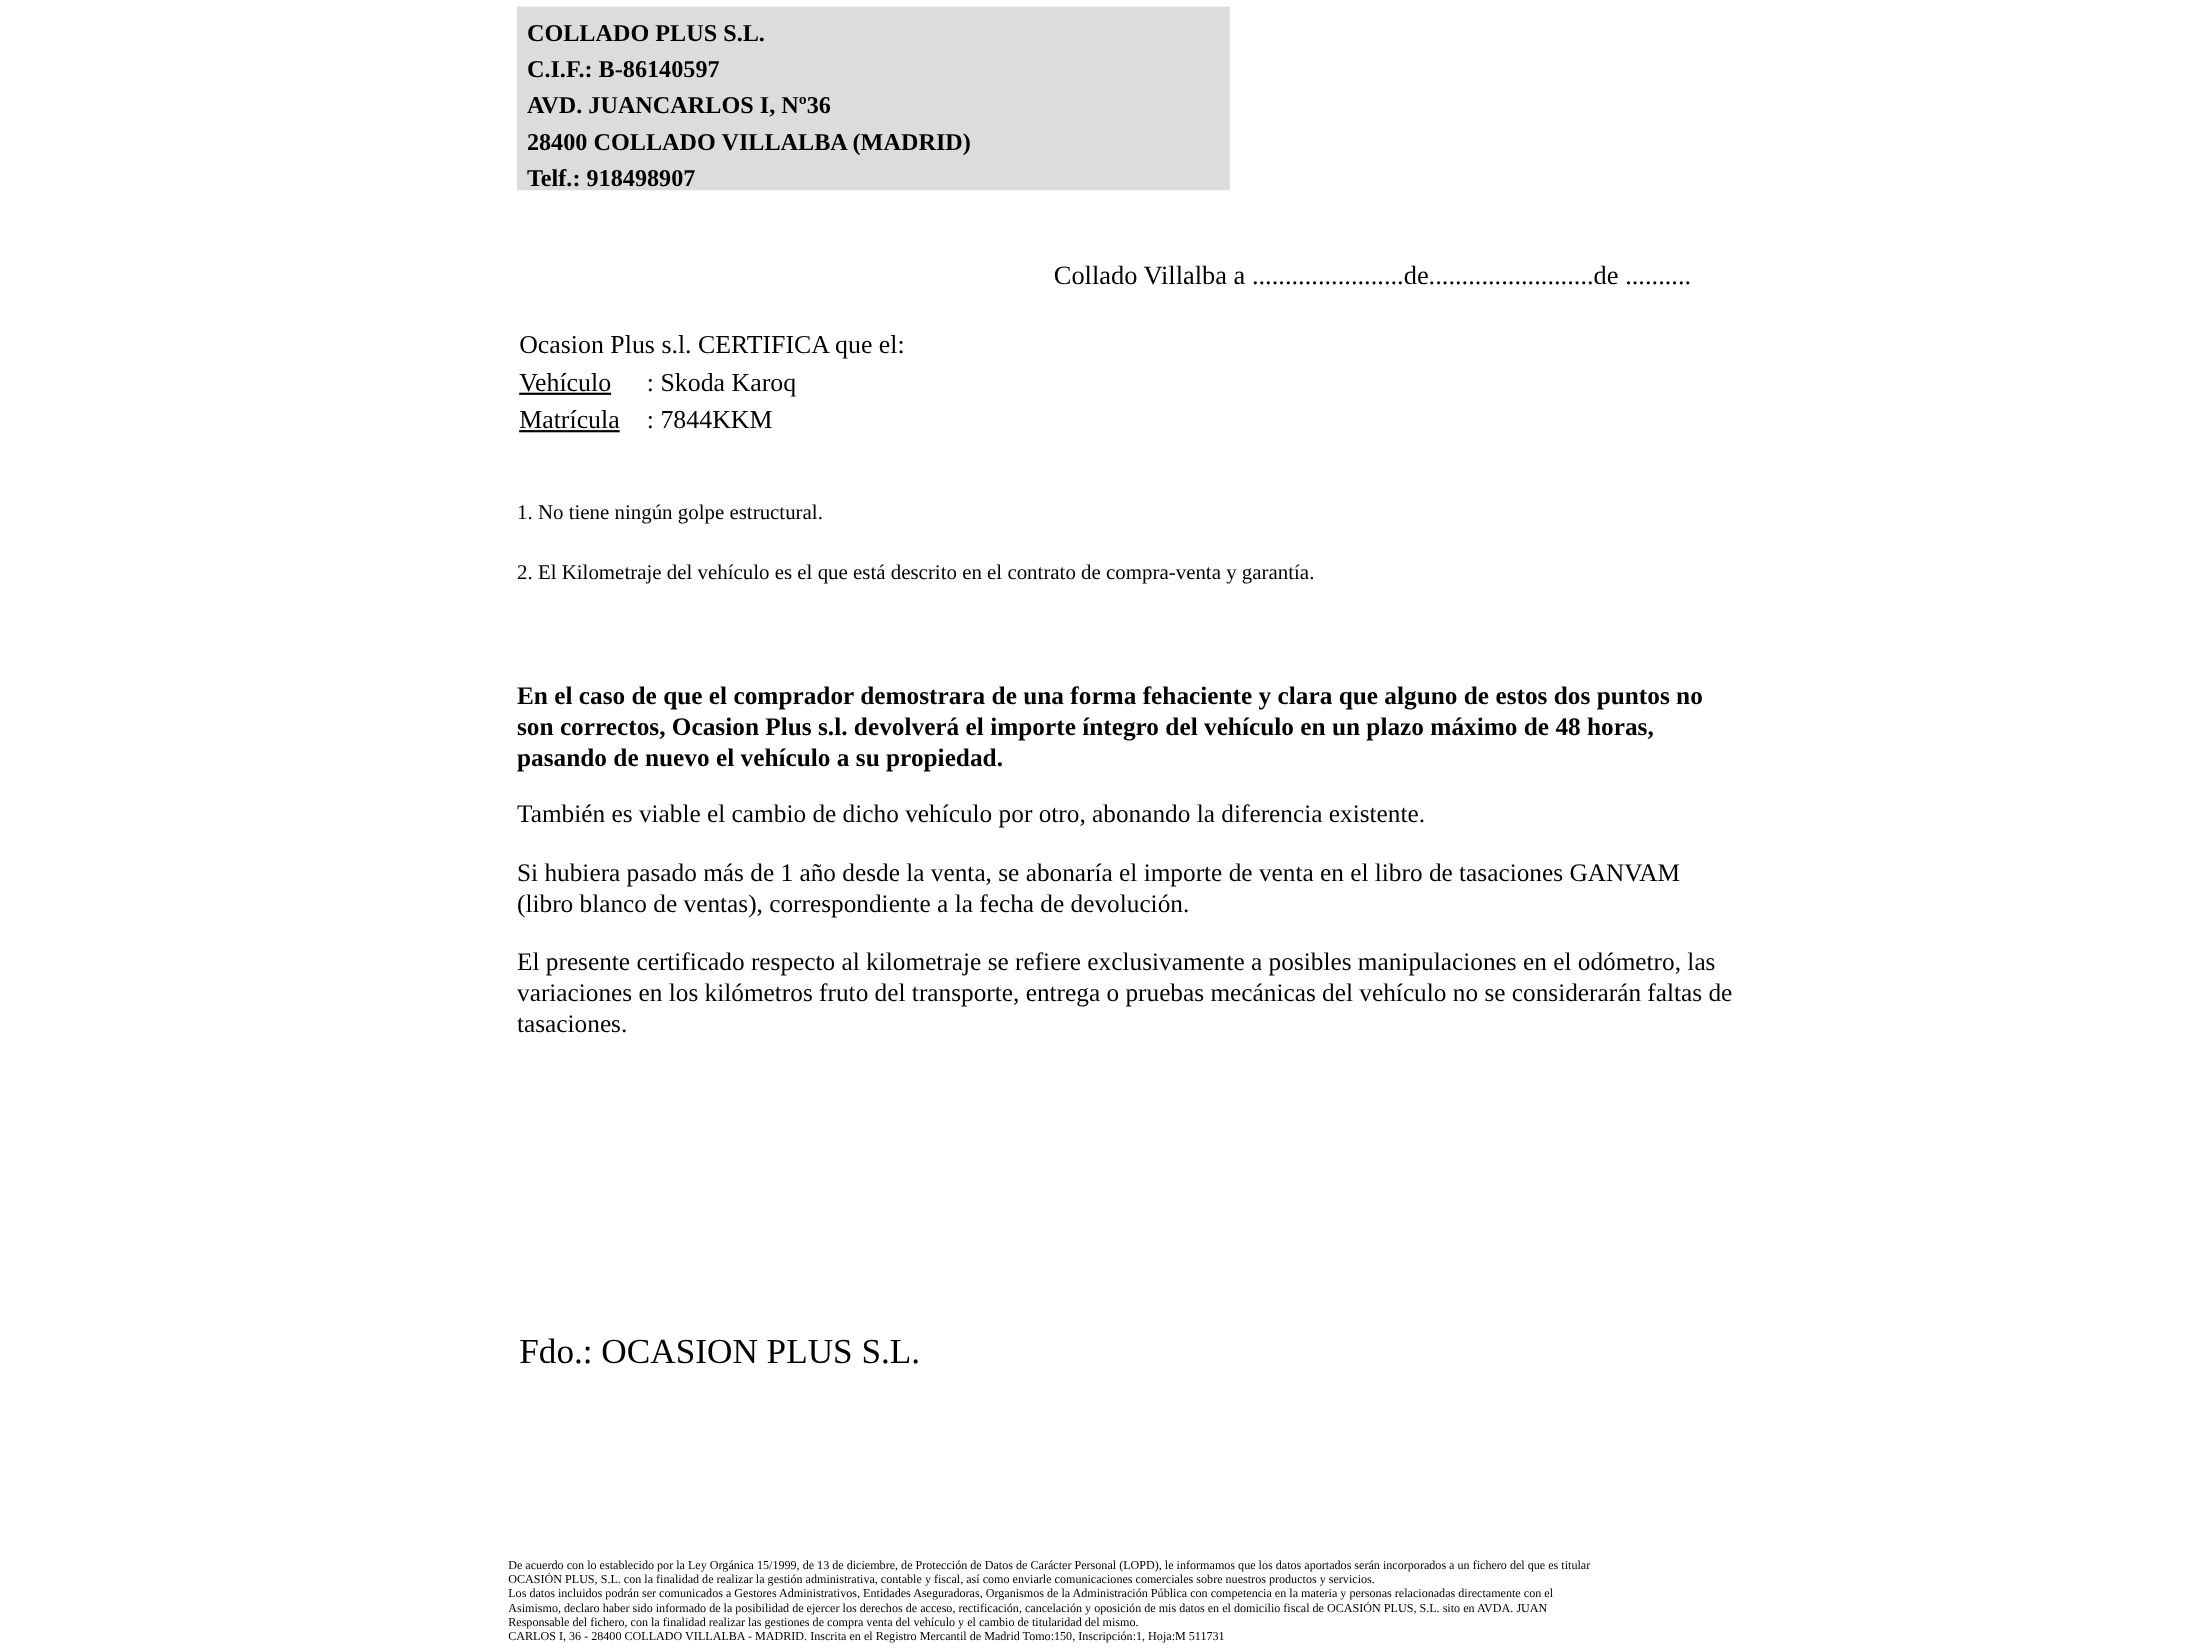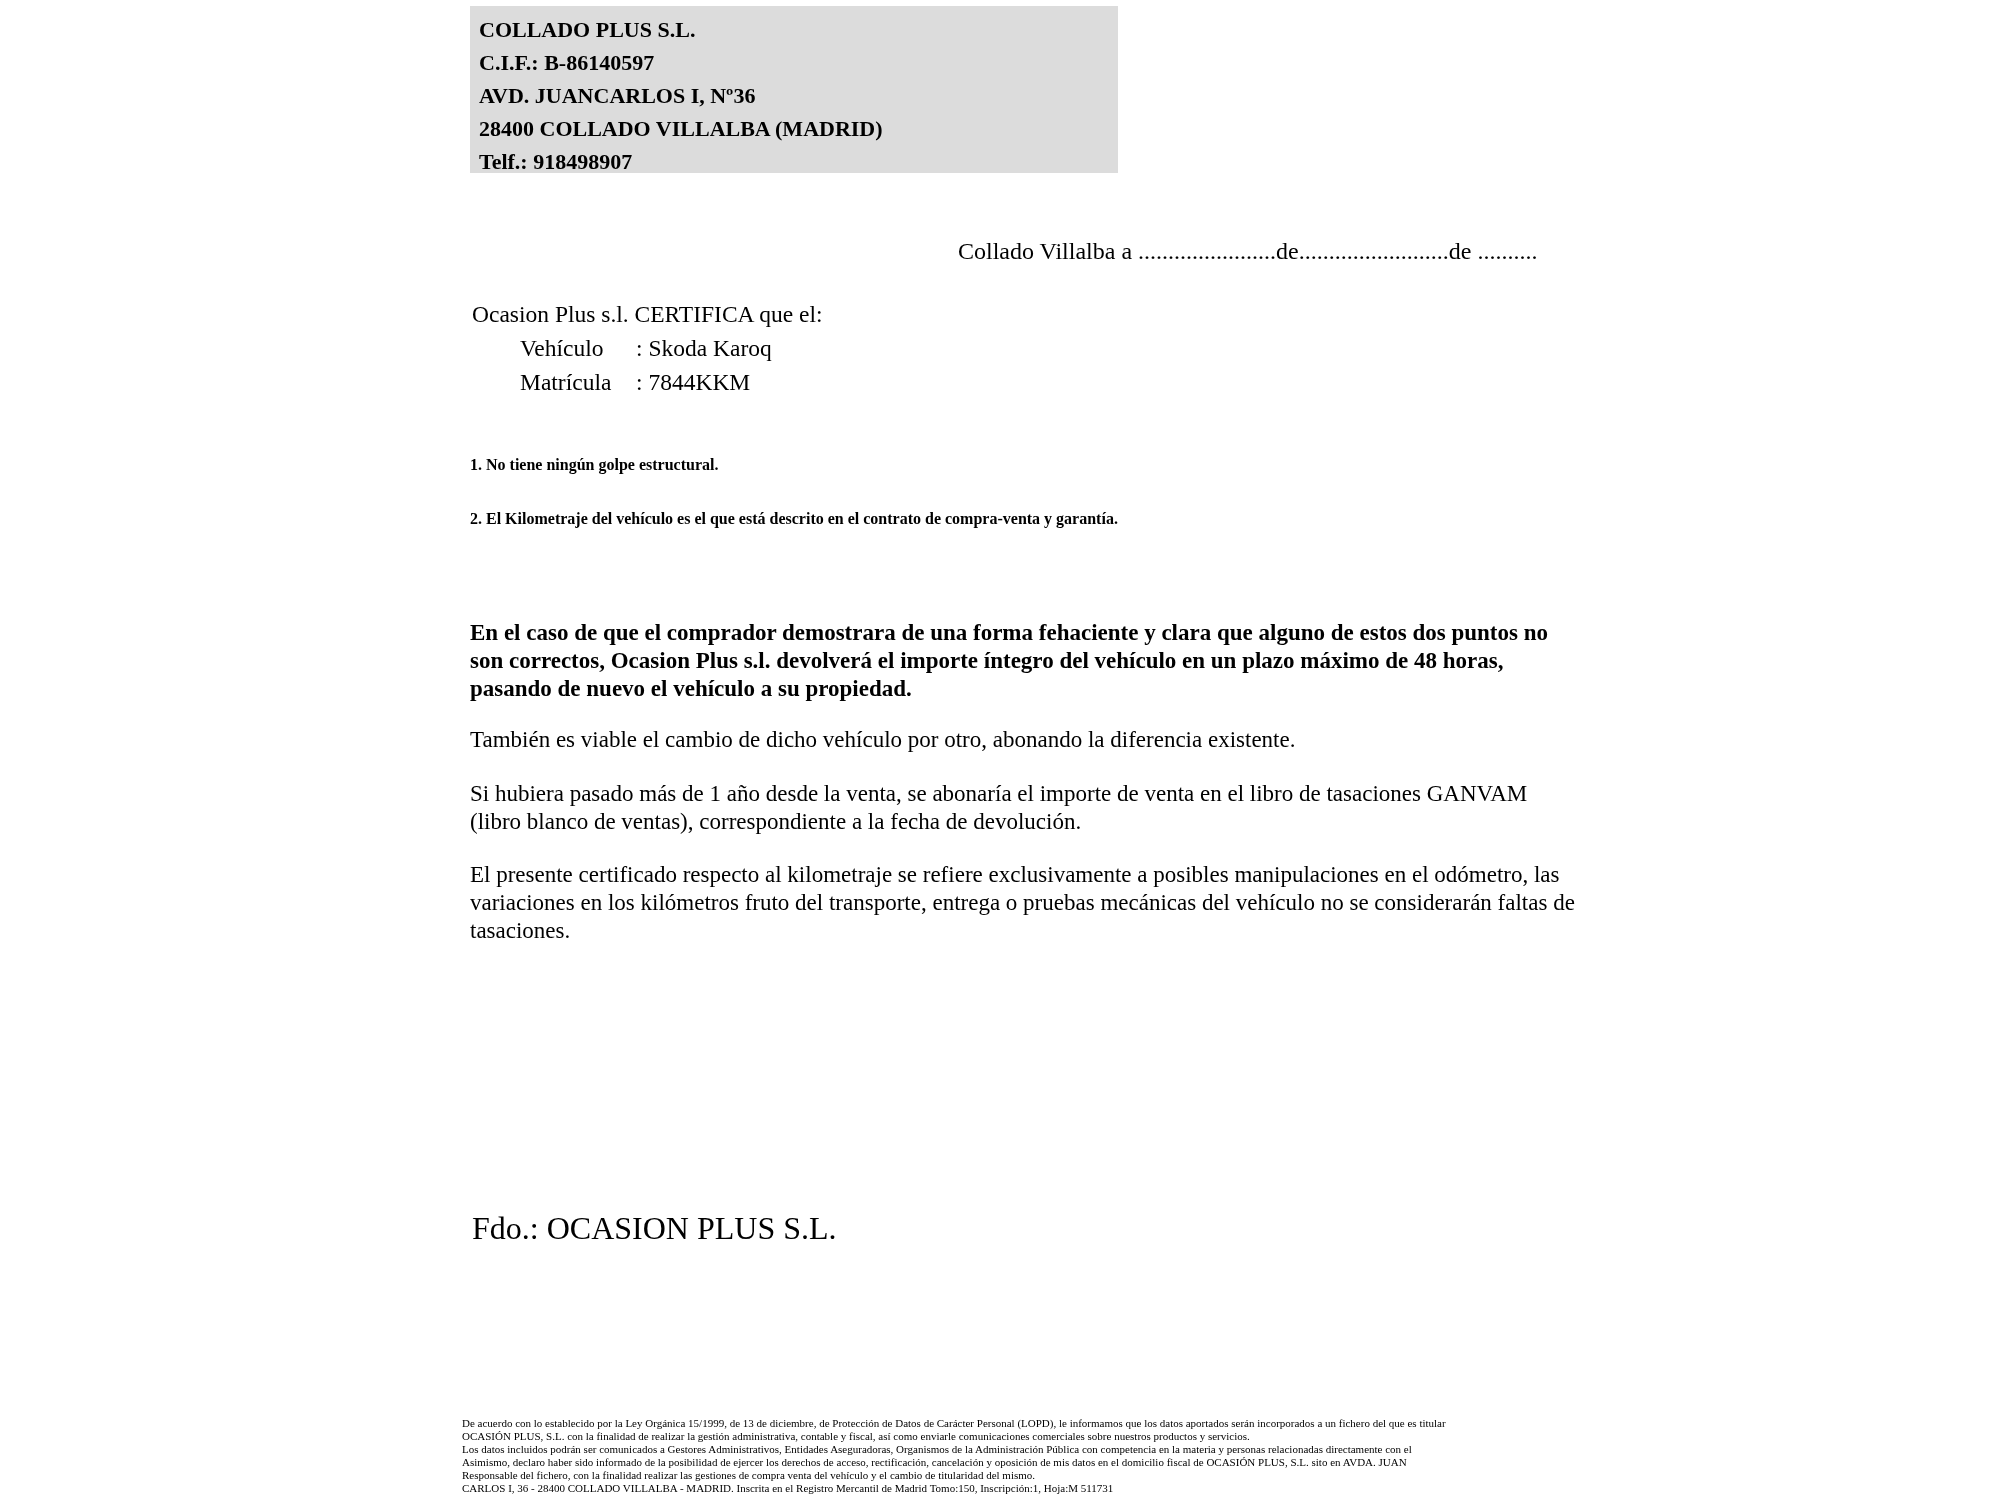--- a/index.html
+++ b/index.html
@@ -40,25 +40,25 @@
   }
 
   
   .cert-intro { left: 472px; top: 301px; font-size: 23.5px; white-space: nowrap; }
   .cert-field { font-size: 23.5px; white-space: nowrap; }
   .cert-field-vehicle { left: 472px; top: 335px; }
   .cert-field-plate   { left: 472px; top: 369px; }
   .cert-label {
     display: inline-block;
     width: 116px;
-    margin-left: 48px;
+    text-decoration: underline;
   }
 
   
-  .point { left: 470px; font-size: 16px; white-space: nowrap; font-weight: bold; }
+  .point { left: 470px; font-size: 19px; white-space: nowrap; }
   .point-1 { top: 456px; }
   .point-2 { top: 510px; }
 
   
   .para {
     left: 470px;
     width: 1105px;
     font-size: 23px;
     line-height: 28px;
   }

